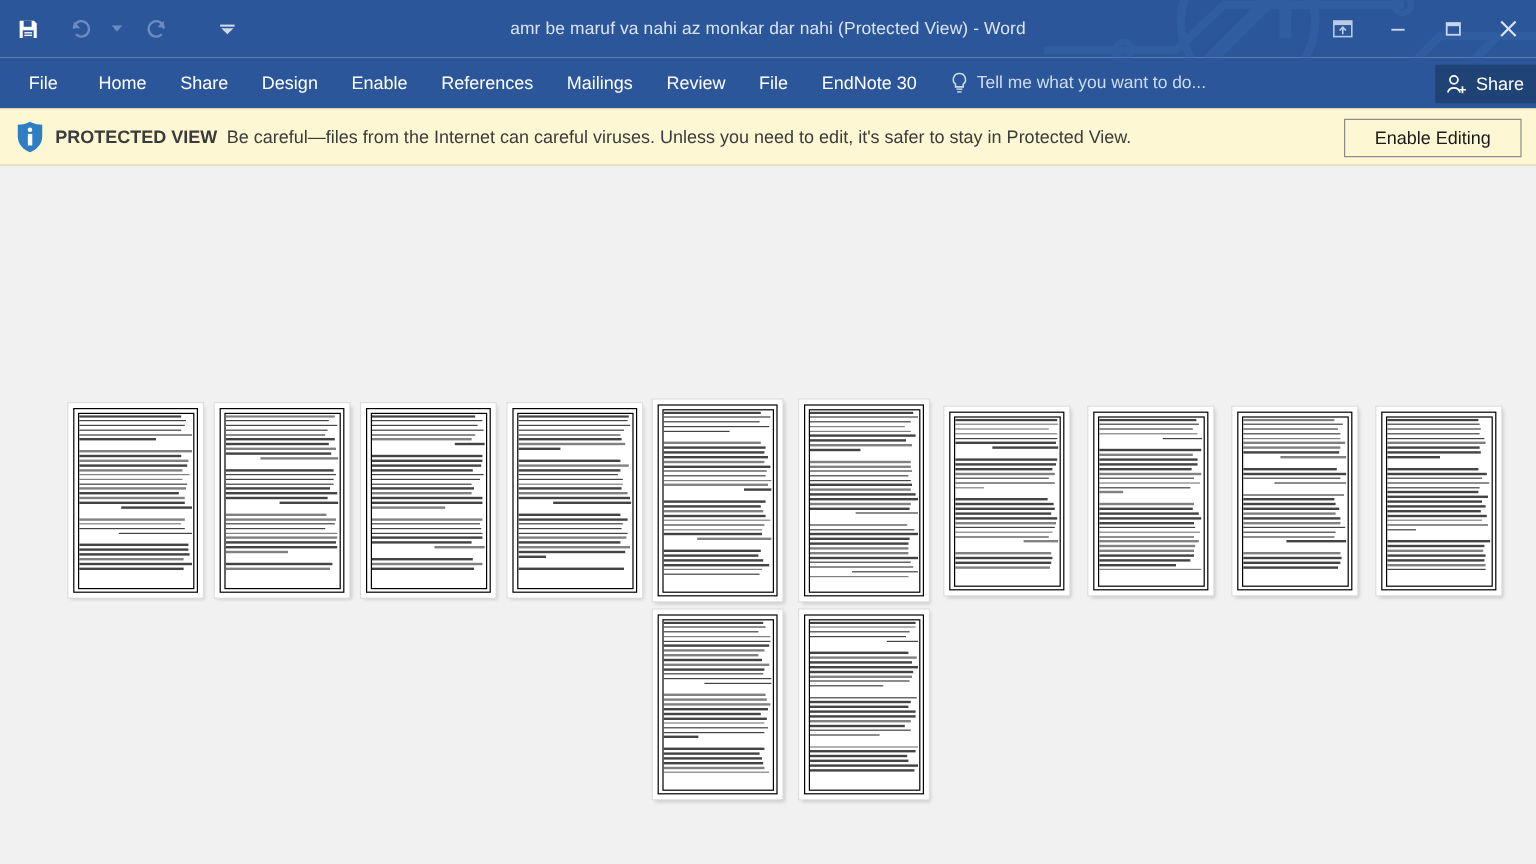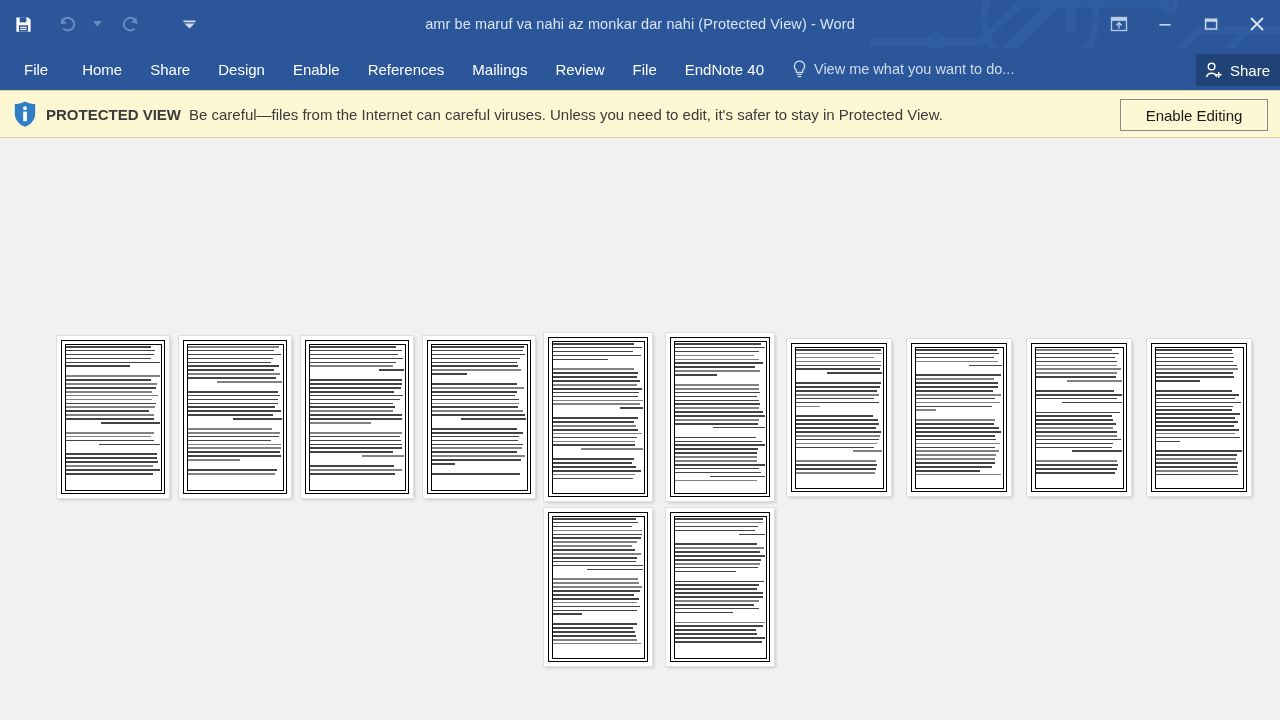--- a/index.html
+++ b/index.html
@@ -280,29 +280,29 @@
   <div class="tabrow">
     <div class="tab file">File</div>
     <div class="tab">Home</div>
     <div class="tab">Share</div>
     <div class="tab">Design</div>
     <div class="tab">Enable</div>
     <div class="tab">References</div>
     <div class="tab">Mailings</div>
     <div class="tab">Review</div>
     <div class="tab">File</div>
-    <div class="tab">EndNote 40</div>
+    <div class="tab">EndNote 30</div>
 
     <div class="tellme">
       <svg width="15" height="19" viewBox="0 0 15 19">
         <path d="M7.5 1.2 A5 5 0 0 0 4.3 10.1 L4.3 12.4 L10.7 12.4 L10.7 10.1 A5 5 0 0 0 7.5 1.2 Z" fill="none" stroke="#cfdcee" stroke-width="1.3"></path>
         <rect x="5" y="13.7" width="5" height="1.2" fill="#cfdcee"></rect>
         <rect x="5.7" y="16" width="3.6" height="1.2" fill="#cfdcee"></rect>
       </svg>
-      <span>View me what you want to do...</span>
+      <span>Tell me what you want to do...</span>
     </div>
 
     <div class="share">
       <svg width="19" height="19" viewBox="0 0 20 20">
         <circle cx="8" cy="5.8" r="3.5" fill="none" stroke="#ffffff" stroke-width="1.5"></circle>
         <path d="M2.6 17 A5.6 5.6 0 0 1 13.4 17" fill="none" stroke="#ffffff" stroke-width="1.5"></path>
         <path d="M15.5 11.5 L15.5 17.5 M12.5 14.5 L18.5 14.5" stroke="#ffffff" stroke-width="1.5"></path>
       </svg>
       <span>Share</span>
     </div>

